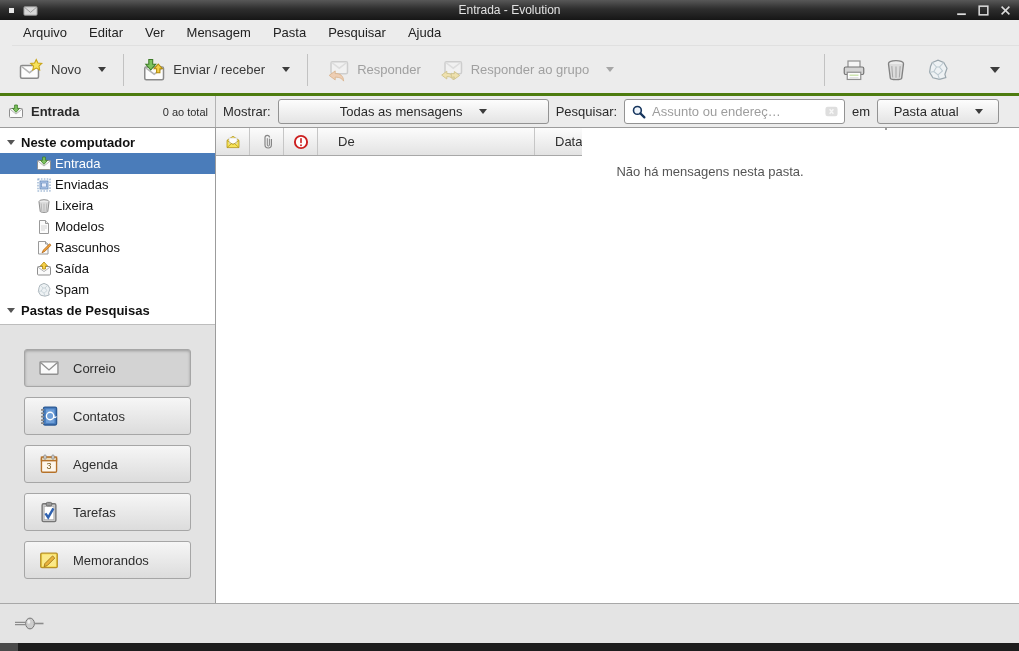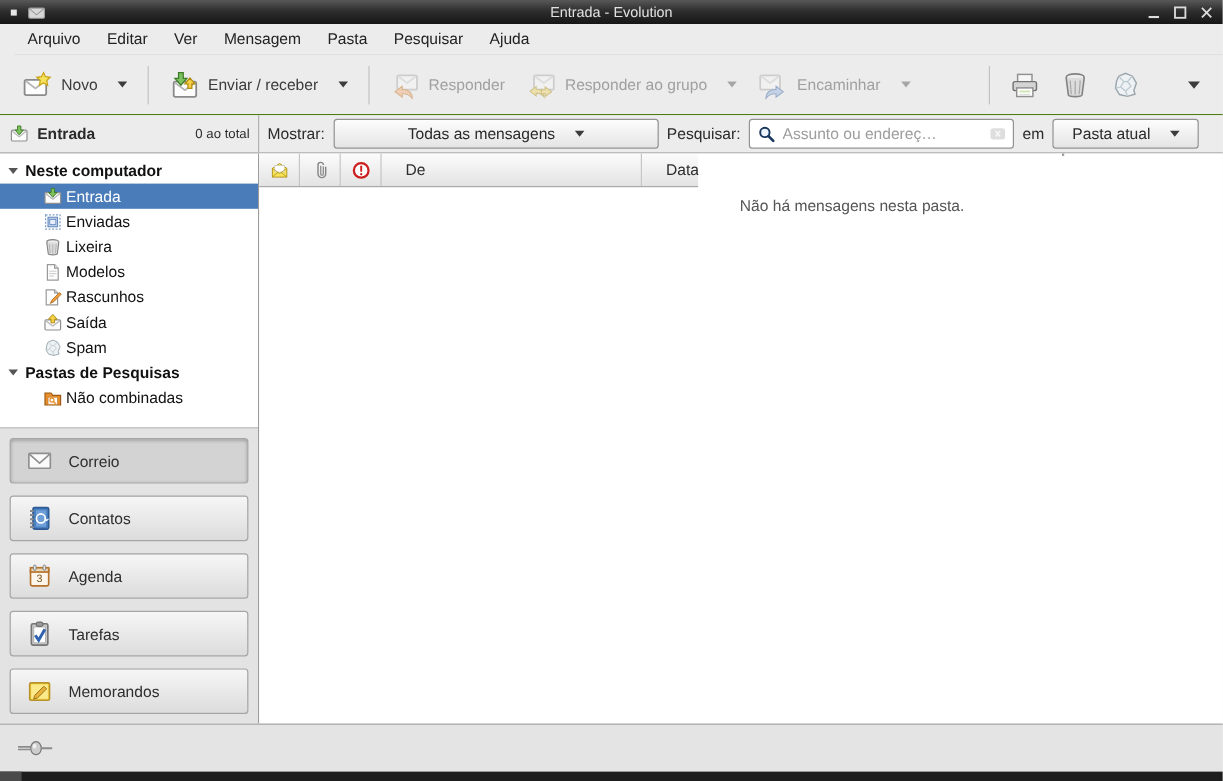--- a/index.html
+++ b/index.html
@@ -17,21 +17,21 @@
   .tb-title { position:absolute; left:0; right:0; text-align:center; z-index:1; }
   .win-controls { margin-left:auto; display:flex; align-items:center; gap:9px; margin-right:7px; z-index:2; }
   .win-btn { width:13px; height:13px; display:inline-flex; }
   .win-btn svg { width:100%; height:100%; }
 
   
   .menubar { height:26px; flex:0 0 26px; background:#ececec; display:flex; align-items:center; border-bottom:1px solid #e0e0e0;margin-left:12px; }
   .menu-item { padding:5px 11px; color:#222; }
 
   
-  .toolbar { height:50px; flex:0 0 50px; background:#ececec; border-bottom:1px solid #4d7c0f;
+  .toolbar { height:50px; flex:0 0 50px; background:#ececec; border-bottom:3px solid #4d7c0f;
              display:flex; align-items:center; padding:0 10px; }
   .tool-group { display:flex; align-items:center; }
   .tool-btn { display:flex; align-items:center; gap:8px; padding:7px 9px; border-radius:3px; color:#3a3a3a; }
   .tool-btn.disabled { color:#a0a0a0; }
   .tool-btn.disabled .icon { opacity:.5; }
   .tool-sep { width:1px; height:32px; background:#c2c2c2; margin:0 8px; }
   .tool-spacer { flex:1; }
   .arr { width:0; height:0; border-left:4px solid transparent; border-right:4px solid transparent;
          border-top:5px solid #3c3c3c; display:inline-block; margin-left:9px; }
   .disabled .arr { border-top-color:#a6a6a6; }
@@ -62,21 +62,21 @@
 
   .sidebar { width:216px; flex:0 0 216px; border-right:1px solid #9c9c9c; display:flex; flex-direction:column; background:#fff; }
   .tree { flex:1 1 auto; padding-top:4px; overflow:hidden;text-align:right; }
   .tree-row { height:21px; display:flex; align-items:center; color:#111; }
   .tree-row.group { font-weight:bold; padding-left:7px; gap:6px; }
   .tree-row.item { padding-left:36px; gap:3px; }
   .tree-row.selected { background:var(--sel); color:#fff; }
   .expander { width:0; height:0; border-left:4px solid transparent; border-right:4px solid transparent;
               border-top:5px solid #555; display:inline-block; }
 
-  .switcher { background:#e3e3e3; border-top:1px solid #bdbdbd; padding:8px; display:flex; flex-direction:column; gap:10px; }
+  .switcher { background:#e3e3e3; border-top:1px solid #bdbdbd; padding:24px; display:flex; flex-direction:column; gap:10px; }
   .switch-btn { height:38px; border:1px solid #a6a6a6; border-radius:3px; background:linear-gradient(#f6f6f6,#dcdcdc);
                 display:flex; align-items:center; gap:13px; padding:0 13px; color:#2e2e2e; }
   .switch-btn.active { background:#d3d3d3; box-shadow:inset 0 1px 3px rgba(0,0,0,.28); }
 
   .content { flex:1 1 auto; min-width:0; display:flex; flex-direction:row; background:#fff; }
   .list-header { height:28px; flex:0 0 28px; display:flex; background:linear-gradient(#fcfcfc,#e3e3e3); border-bottom:1px solid #a8a8a8; }
   .col { border-right:1px solid #c6c6c6; display:flex; align-items:center; color:#2e2e2e; }
   .col.icon-col { width:34px; flex:0 0 34px; justify-content:center; }
   .col.c-de { width:217px; flex:0 0 217px; padding-left:20px; }
   .col.c-assunto { width:250px; flex:0 0 250px; padding-left:20px; }
@@ -182,31 +182,20 @@
             <svg viewBox="0 0 16 16">
               <rect x="4" y="2.5" width="11" height="8" rx="1" fill="#f6f6f6" stroke="#b0b0b0"></rect>
               <path d="M4.5 3 L9.5 6.8 L14.5 3" fill="none" stroke="#cfcfcf"></path>
               <path d="M5.2 8.8 L1.8 11.4 L5.2 14 V12.4 C7.6 12.3 8.7 13.2 9.6 14.6 C9.5 11.6 7.9 10.2 5.2 10.3 Z" fill="#f2d872" stroke="#b29a2a" stroke-width=".6"></path>
               <path d="M10.2 9 L13.8 11.6 L10.2 14.2 V12.6 C9.4 12.6 8.8 12.8 8.2 13.2 L8.2 10.2 C8.8 10.4 9.4 10.5 10.2 10.5 Z" fill="#f2d872" stroke="#b29a2a" stroke-width=".6"></path>
             </svg>
           </span>
           <span>Responder ao grupo</span>
           <span class="arr"></span>
         </div>
-        <div class="tool-btn disabled">
-          <span class="icon" style="width: 24px; height: 24px;">
-            <svg viewBox="0 0 16 16">
-              <rect x="1" y="2.5" width="11" height="8" rx="1" fill="#f6f6f6" stroke="#b0b0b0"></rect>
-              <path d="M1.5 3 L6.5 6.8 L11.5 3" fill="none" stroke="#cfcfcf"></path>
-              <path d="M9.8 8.6 L13.8 11.6 L9.8 14.6 V12.8 C6.6 12.7 5.3 13.8 4.2 15.4 C4.3 12 6.4 10.2 9.8 10.4 Z" fill="#9db9e4" stroke="#4a6fa5" stroke-width=".6"></path>
-            </svg>
-          </span>
-          <span>Encaminhar</span>
-          <span class="arr"></span>
-        </div>
       </div>
       <div class="tool-spacer"></div>
       <div class="tool-sep"></div>
       <div class="tool-group">
         <div class="tool-btn">
           <span class="icon" style="width: 24px; height: 24px;">
             <svg viewBox="0 0 16 16">
               <rect x="4" y="2" width="8" height="4.5" fill="#f5f5f5" stroke="#8f8f8f" stroke-width=".8"></rect>
               <rect x="1.5" y="6" width="13" height="5" rx="1" fill="#d4d4d4" stroke="#737373" stroke-width=".8"></rect>
               <rect x="3.5" y="9.5" width="9" height="4.8" fill="#fdfdfd" stroke="#8f8f8f" stroke-width=".8"></rect>

